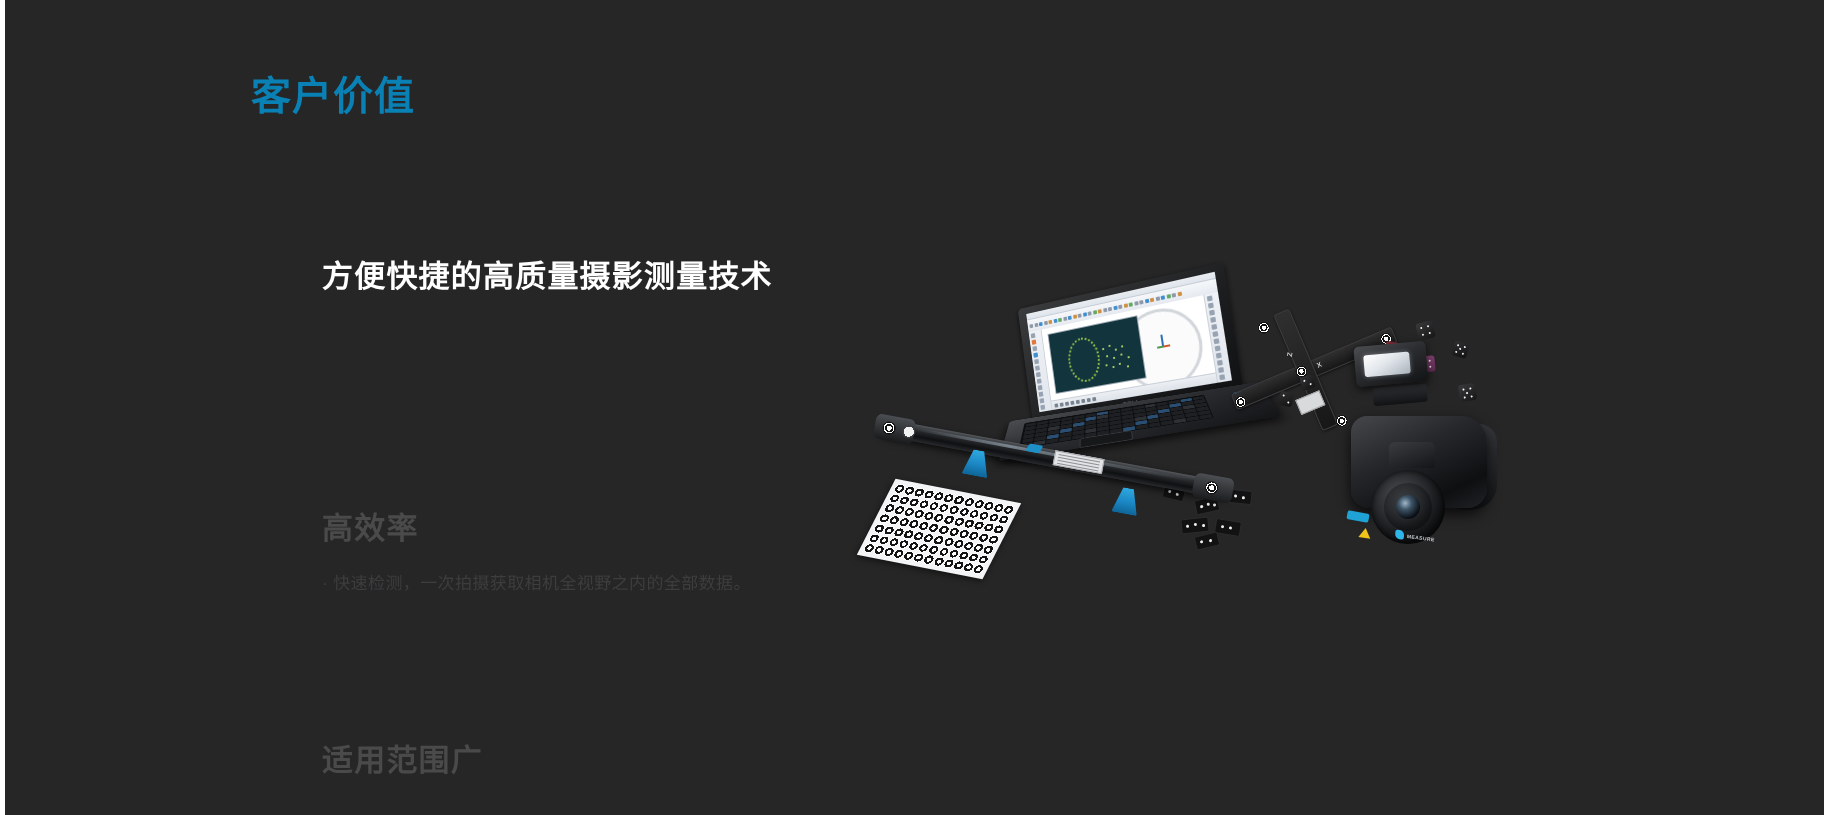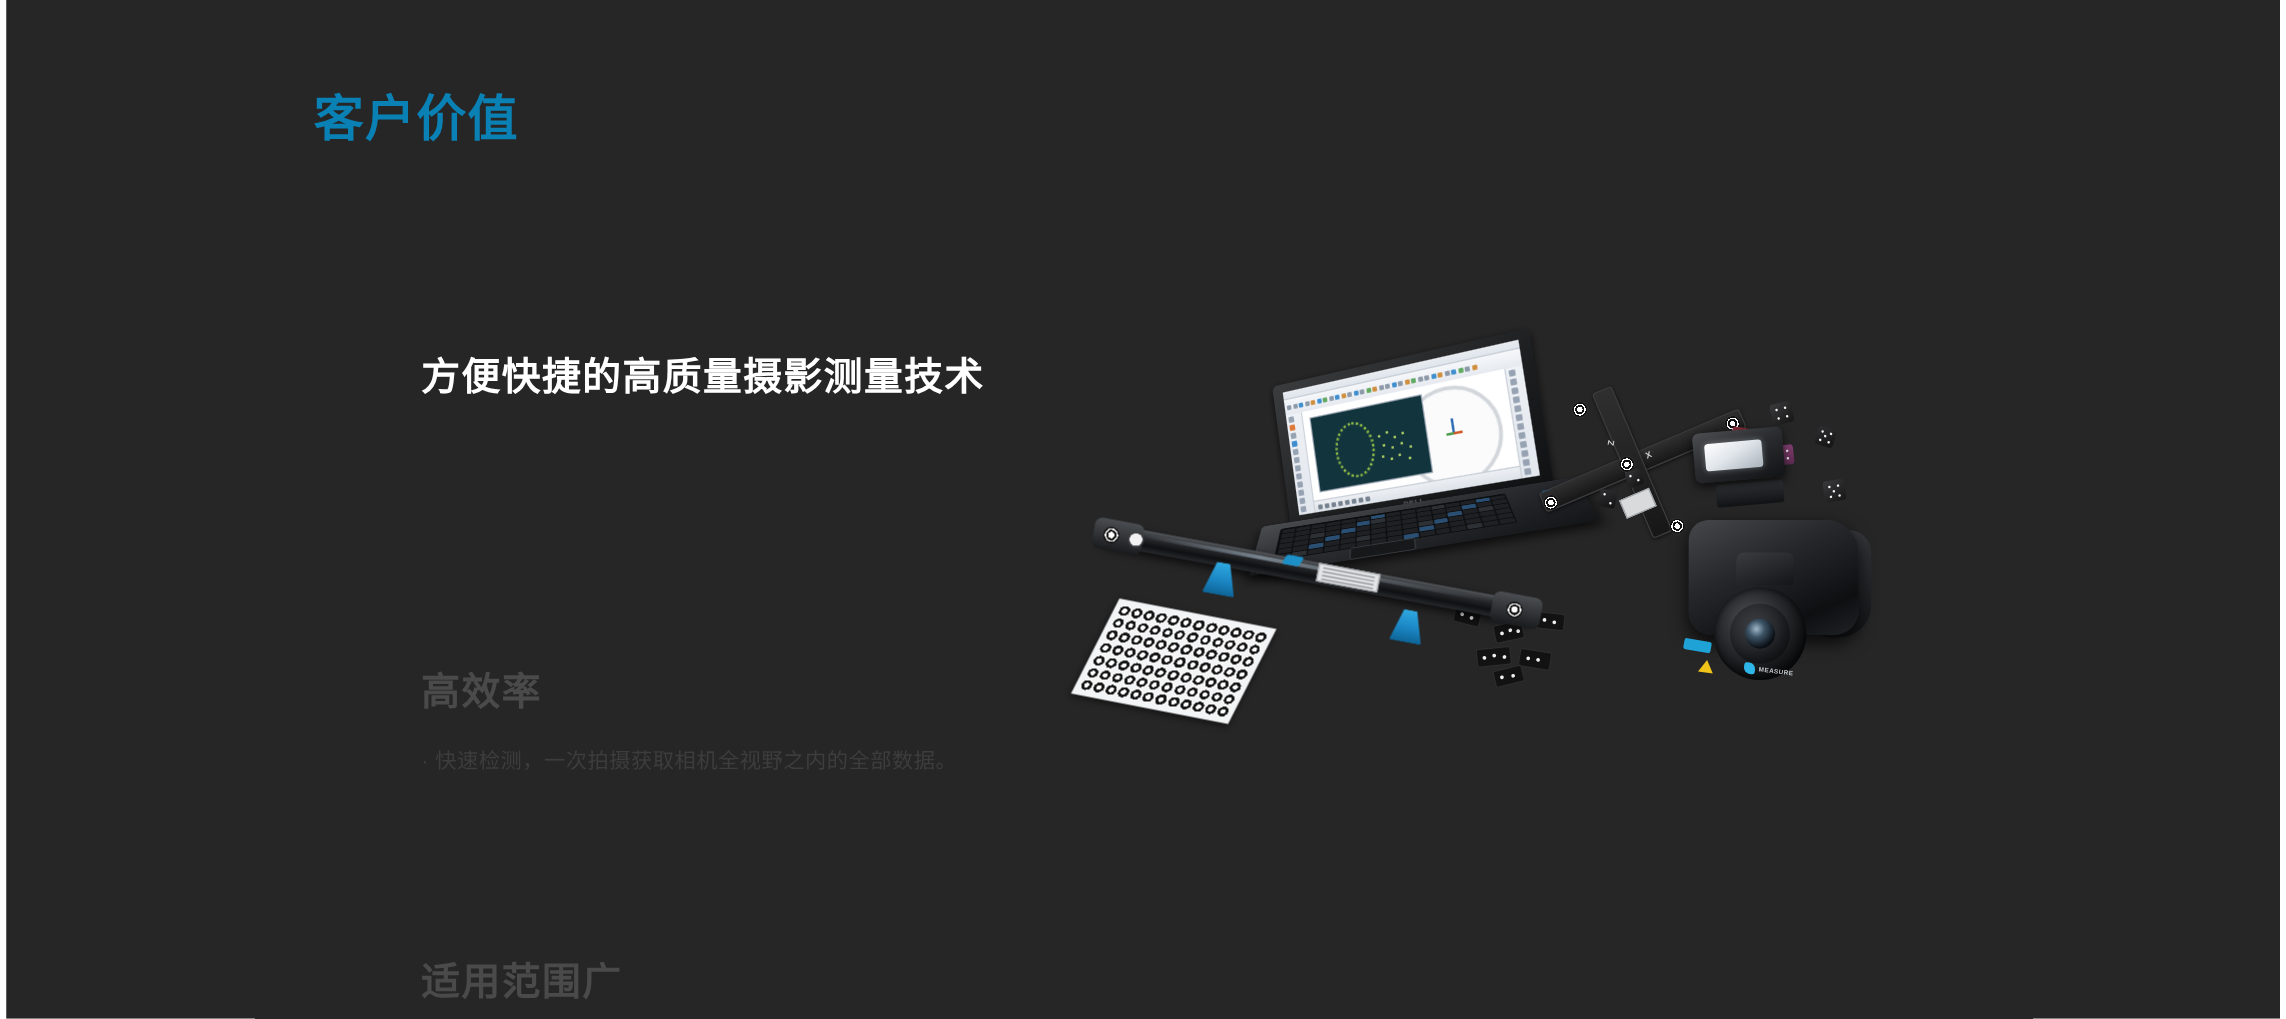--- a/index.html
+++ b/index.html
@@ -57,21 +57,21 @@
 
   
   .content-col {
     position: absolute;
     left: 316px;
     top: 0;
     width: 760px;
     height: 815px;
   }
 
-  .block { position: absolute; left: 16px; width: 760px; margin-top: 25px; }
+  .block { position: absolute; left: 1px; width: 760px; }
   .block.b1 { top: 258px; }
   .block.b2 { top: 510px; }
   .block.b3 { top: 742px; }
 
   .block-title {
     font-size: 31px;
     font-weight: 700;
     letter-spacing: 1.2px;
     line-height: 1.25;
     white-space: nowrap;

